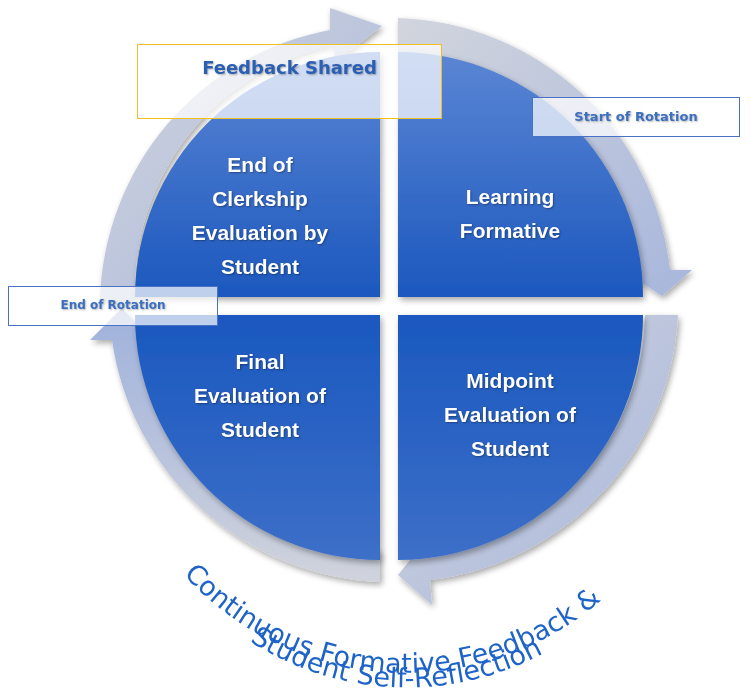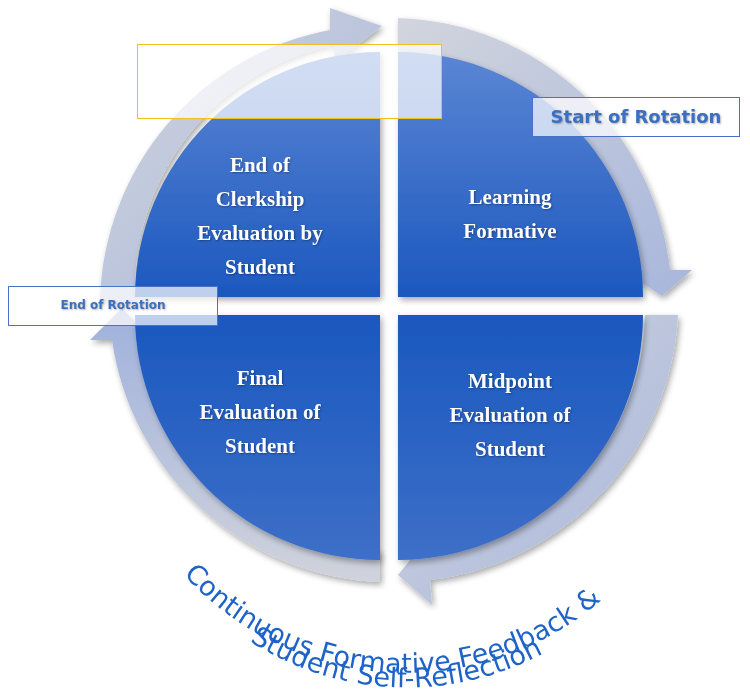--- a/index.html
+++ b/index.html
@@ -1,18 +1,18 @@
 <!DOCTYPE html>
 <html><head>
 <meta charset="utf-8">
 <style>
   html, body { margin:0; padding:0; background:#ffffff; }
   body { width:750px; height:689px; position:relative; overflow:hidden; font-family:"DejaVu Sans", sans-serif; }
   #diagram { position:absolute; left:0; top:0; width:750px; height:689px; }
-  .qtext { position:absolute; color:#ffffff; font-family:Liberation Serif, serif; font-weight:bold; font-size:21px; line-height:34px; text-align:center; white-space:pre-line; text-shadow:1px 1px 2px rgba(0,0,0,0.35); }
+  .qtext { position:absolute; color:#ffffff; font-family:Liberation Sans, sans-serif; font-weight:bold; font-size:21px; line-height:34px; text-align:center; white-space:pre-line; text-shadow:1px 1px 2px rgba(0,0,0,0.35); }
   .label-box { position:absolute; background:rgba(255,255,255,0.72); border:1.5px solid #4a72c4; color:#3c6fc1; font-family:"DejaVu Sans", sans-serif; font-weight:bold; text-align:center; text-shadow:1px 1px 2px rgba(0,0,0,0.3); box-sizing:border-box; }
   .label-yellow { border-color:#f0c020; color:#2a5fb4; }
 </style>
 </head>
 <body>
 
 <svg id="diagram" viewBox="0 0 750 689" xmlns="http://www.w3.org/2000/svg">
   <defs>
     <linearGradient id="gQ" x1="0" y1="0" x2="0" y2="1">
       <stop offset="0" stop-color="#5b86d4"></stop>
@@ -65,23 +65,24 @@
     <textPath href="#capPath2" startOffset="50%" text-anchor="middle">Student Self-Reflection</textPath>
   </text>
 </svg>
 
 <div class="qtext" style="left:160px; top:148px; width:200px;">End of
 Clerkship
 Evaluation by
 Student</div>
 <div class="qtext" style="left:410px; top:180px; width:200px;">Learning
 Formative</div>
-<div class="qtext" style="left:160px; top:345px; width:200px;margin-top:16px;">Final
+<div class="qtext" style="left:160px; top:345px; width:200px;">Final
 Evaluation of
 Student</div>
 <div class="qtext" style="left:410px; top:364px; width:200px;">Midpoint
 Evaluation of
 Student</div>
 
 <div class="label-box label-yellow" style="left:137px; top:44px; width:305px; height:75px; padding-top:9px; font-size:18px; line-height:28px;">
+  <div>Feedback Shared</div>
 </div>
-<div class="label-box" style="left:532px; top:97px; width:208px; height:40px; line-height:37px; font-size:18px;">Start of Rotation</div>
+<div class="label-box" style="left:532px; top:97px; width:208px; height:40px; line-height:37px; font-size:13px;">Start of Rotation</div>
 <div class="label-box" style="left:8px; top:286px; width:210px; height:40px; line-height:37px; font-size:12px;">End of Rotation</div>
 
 </body></html>

